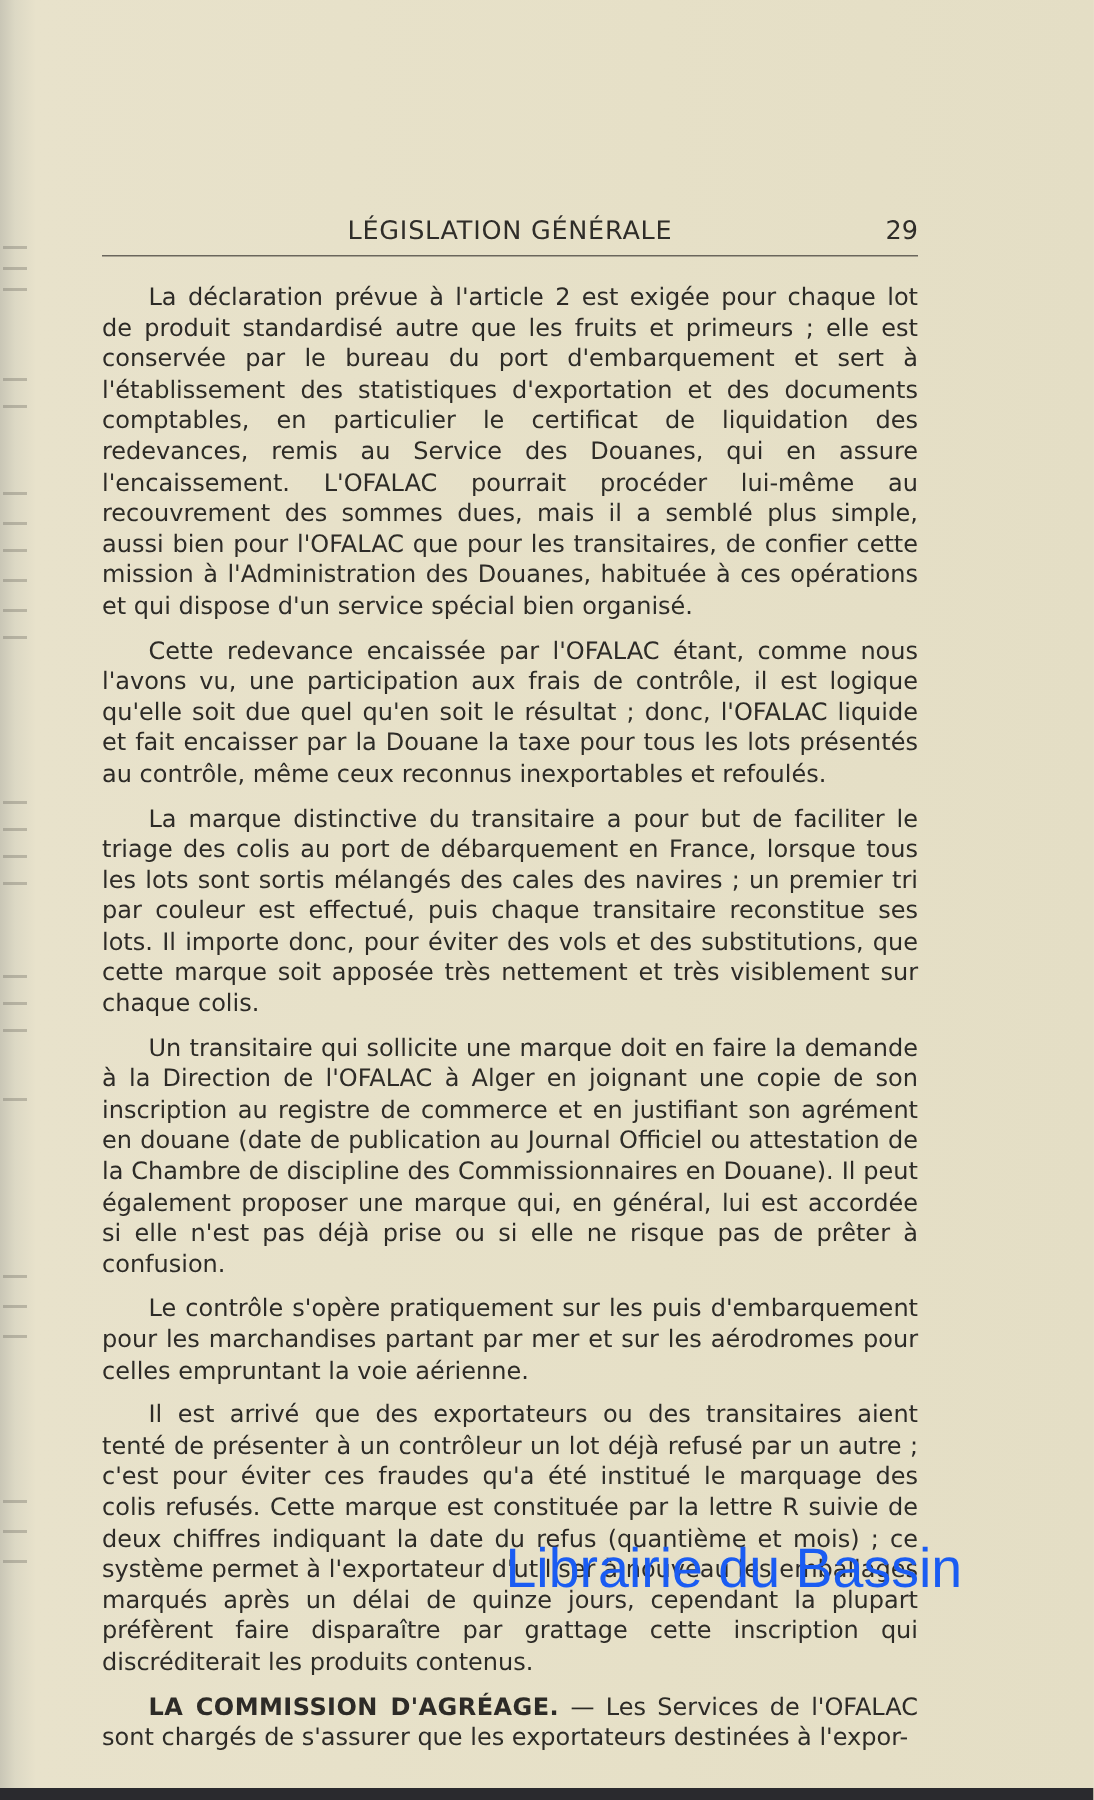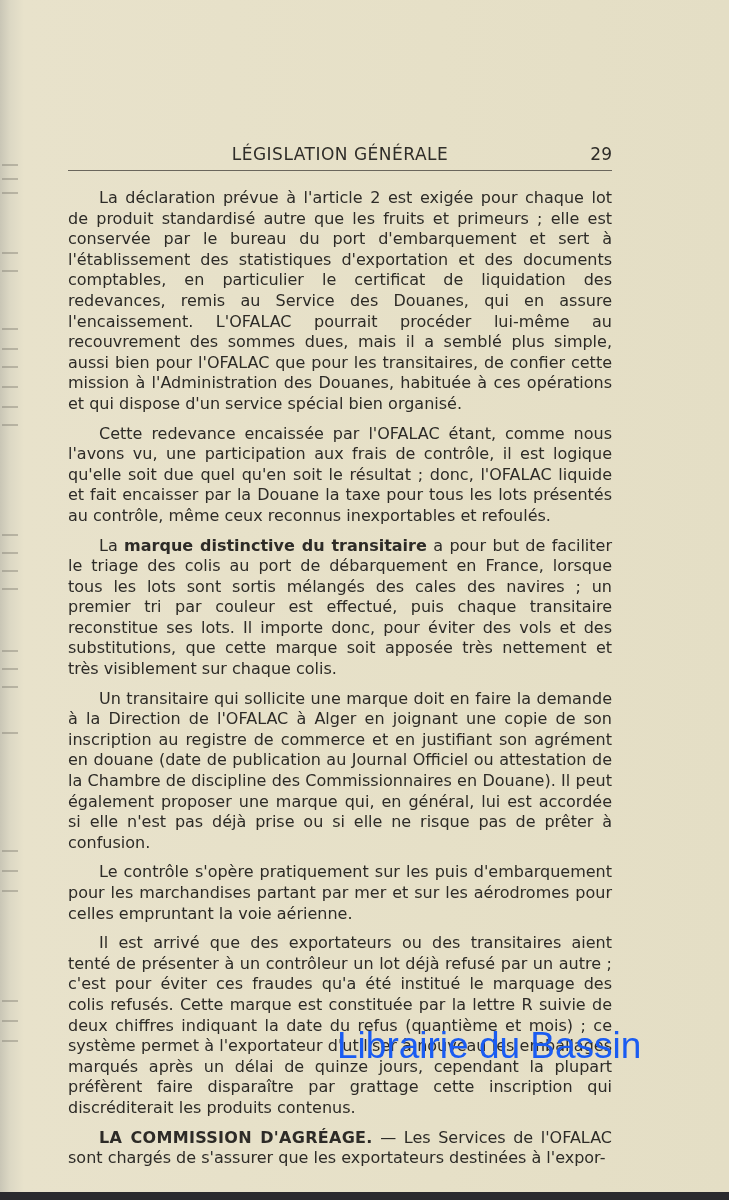--- a/index.html
+++ b/index.html
@@ -37,21 +37,21 @@
     position: absolute; right: 0; top: 4px; font-size: 17px; color: #2f2d29;
   }
   .body-text {
     position: absolute; left: 68px; top: 168px; width: 544px;
     font-size: 16px; line-height: 20.6px; color: #2d2b27;
     text-align: justify;
     margin-top: 20px;
   }
   .body-text p { margin: 0 0 9px 0; text-indent: 31px; }
   .body-text p.tight { margin-bottom: 0; }
-  .body-text b { font-weight: bold; }
+  .body-text b { font-weight: normal; }
   .heading-inline { font-weight: bold; letter-spacing: 0.3px; }
   .watermark {
     position: absolute; left: 337px; top: 1025px;
     font-family: "Liberation Sans", sans-serif;
     font-size: 37px; color: #1a5cf2; white-space: nowrap;
   }
 </style>
 </head>
 <body>
 

